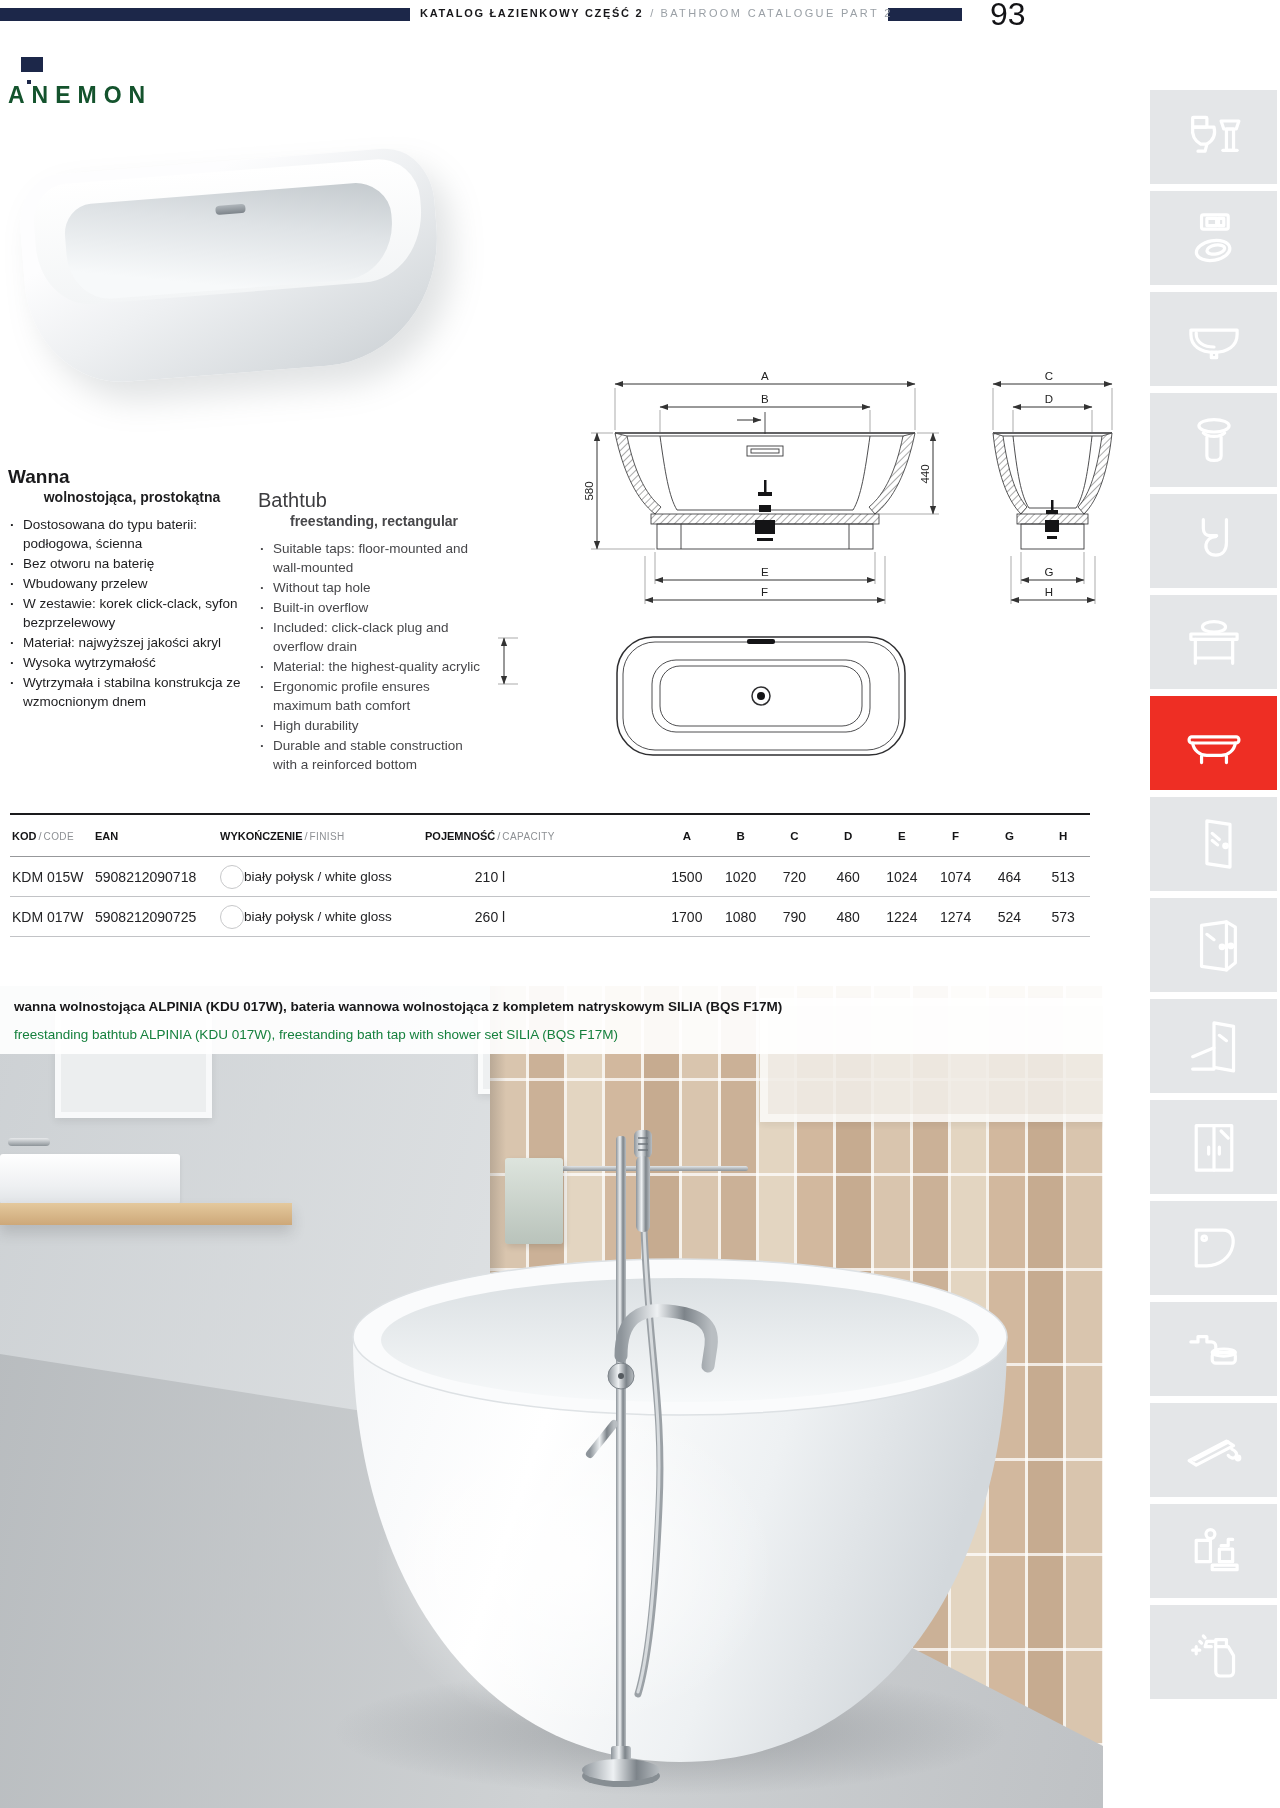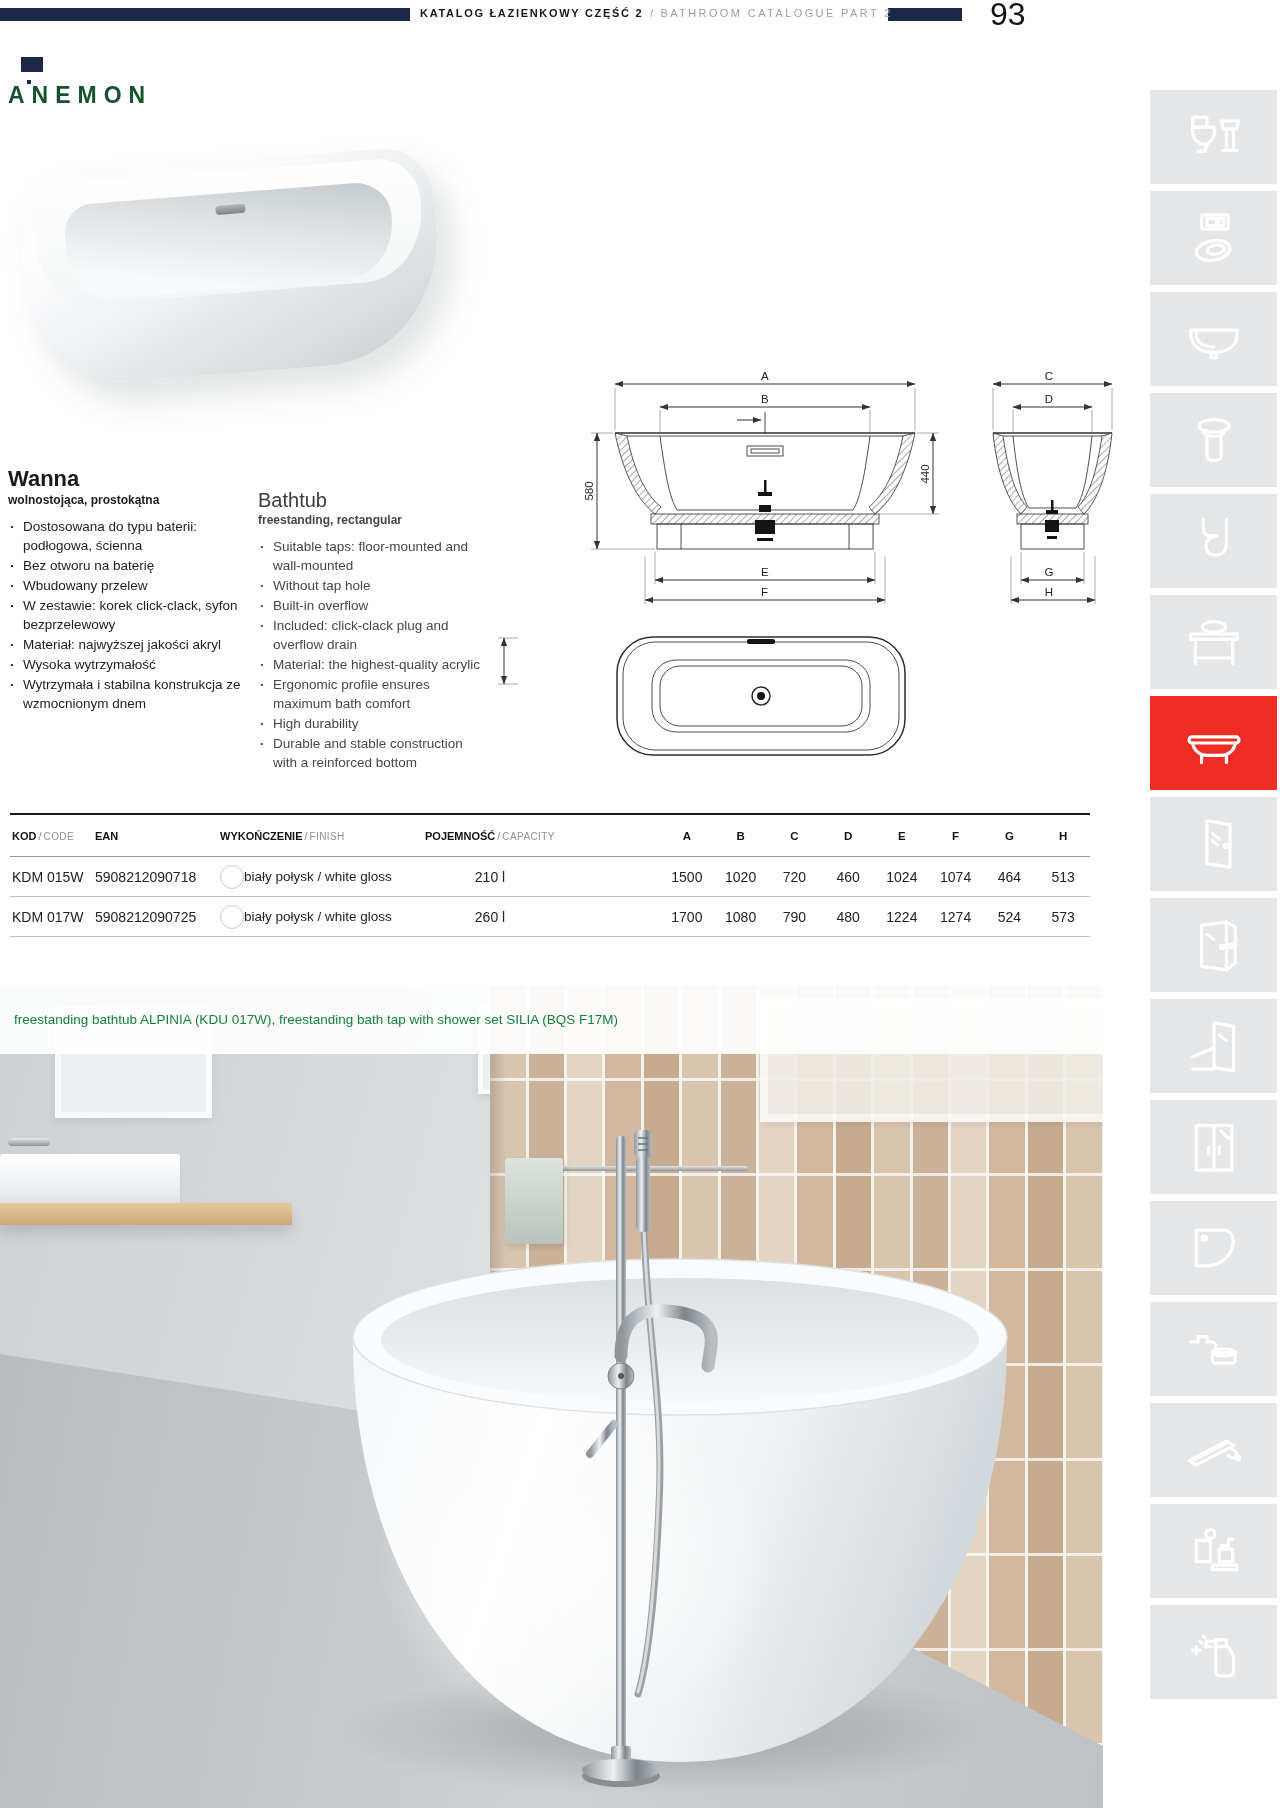--- a/index.html
+++ b/index.html
@@ -39,23 +39,23 @@
   .tub-basin{position:absolute;left:30px;top:22px;right:30px;height:96px;
     border-radius:28px 36px 52px 42px/30px 34px 57px 47px;
     background:linear-gradient(190deg,#c3c9cd 0%,#dfe3e6 38%,#f7f9fa 80%);}
   .tub-overflow{position:absolute;left:47%;top:34px;width:30px;height:9px;border-radius:4px;
     background:linear-gradient(180deg,#b0b6bb,#7d848a);}
 
   
   .col{position:absolute;top:466px;}
   .col.pl{left:8px;width:248px;}
   .col.en{left:258px;width:232px;color:#47474a;}
-  .col-title{font-size:22px;font-weight:bold;color:#1a1a1c;margin:0;}
+  .col-title{font-size:19px;font-weight:bold;color:#1a1a1c;margin:0;}
   .col.en .col-title{font-weight:normal;color:#3c3c3f;font-size:20px;margin-top:23px;}
-  .col-sub{font-size:12px;font-weight:bold;margin:1px 0 10px;}
+  .col-sub{font-size:14px;font-weight:bold;margin:1px 0 10px;text-align:center;}
   .col.en .col-sub{color:#47474a;}
   ul.features{list-style:none;margin:0;padding:0;font-size:13.5px;line-height:19px;}
   ul.features li{position:relative;padding-left:15px;margin-bottom:1px;}
   ul.features li::before{content:"·";position:absolute;left:2px;top:0;font-weight:bold;}
 
   
   .dwg{position:absolute;}
   .dwg text{font-family:"Liberation Sans",sans-serif;font-size:11.5px;fill:#222;}
   .dwg .dim{stroke:#333;stroke-width:1;fill:none;}
   .dwg .ext{stroke:#888;stroke-width:.7;fill:none;}
@@ -397,20 +397,21 @@
       <line x1="78" y1="44" x2="88" y2="44" stroke="#6e757b" stroke-width="1.5"></line>
       <circle cx="61" cy="270" r="13" fill="url(#chromeH)" stroke="#7d848a" stroke-width="1"></circle>
       <circle cx="61" cy="270" r="3" fill="#555b60"></circle>
       <path d="M54,318 L30,348" stroke="url(#chromeH)" stroke-width="8" stroke-linecap="round"></path>
       <rect x="51" y="640" width="20" height="24" rx="3" fill="url(#chromeH)"></rect>
       <ellipse cx="61" cy="670" rx="39" ry="11" fill="#878e93"></ellipse>
       <ellipse cx="61" cy="664" rx="39" ry="11" fill="url(#chromeH)"></ellipse>
     </svg>
 
     <div class="ph-caption">
+      <div class="cap-pl">wanna wolnostojąca ALPINIA (KDU 017W), bateria wannowa wolnostojąca z kompletem natryskowym SILIA (BQS F17M)</div>
       <div class="cap-en">freestanding bathtub ALPINIA (KDU 017W), freestanding bath tap with shower set SILIA (BQS F17M)</div>
     </div>
   </div>
 
   <div class="tile" style="top:90px">
     <svg viewBox="0 0 72 72">
         <g class="tico">
       <rect x="12" y="14" width="16" height="11" rx="1"></rect>
       <path d="M12,25 h24 c2,8 -1,15 -8,19 h-7 c-7,-4 -10,-11 -9,-19 z"></path>
       <path d="M28,44 l-2,8 h-8"></path>

